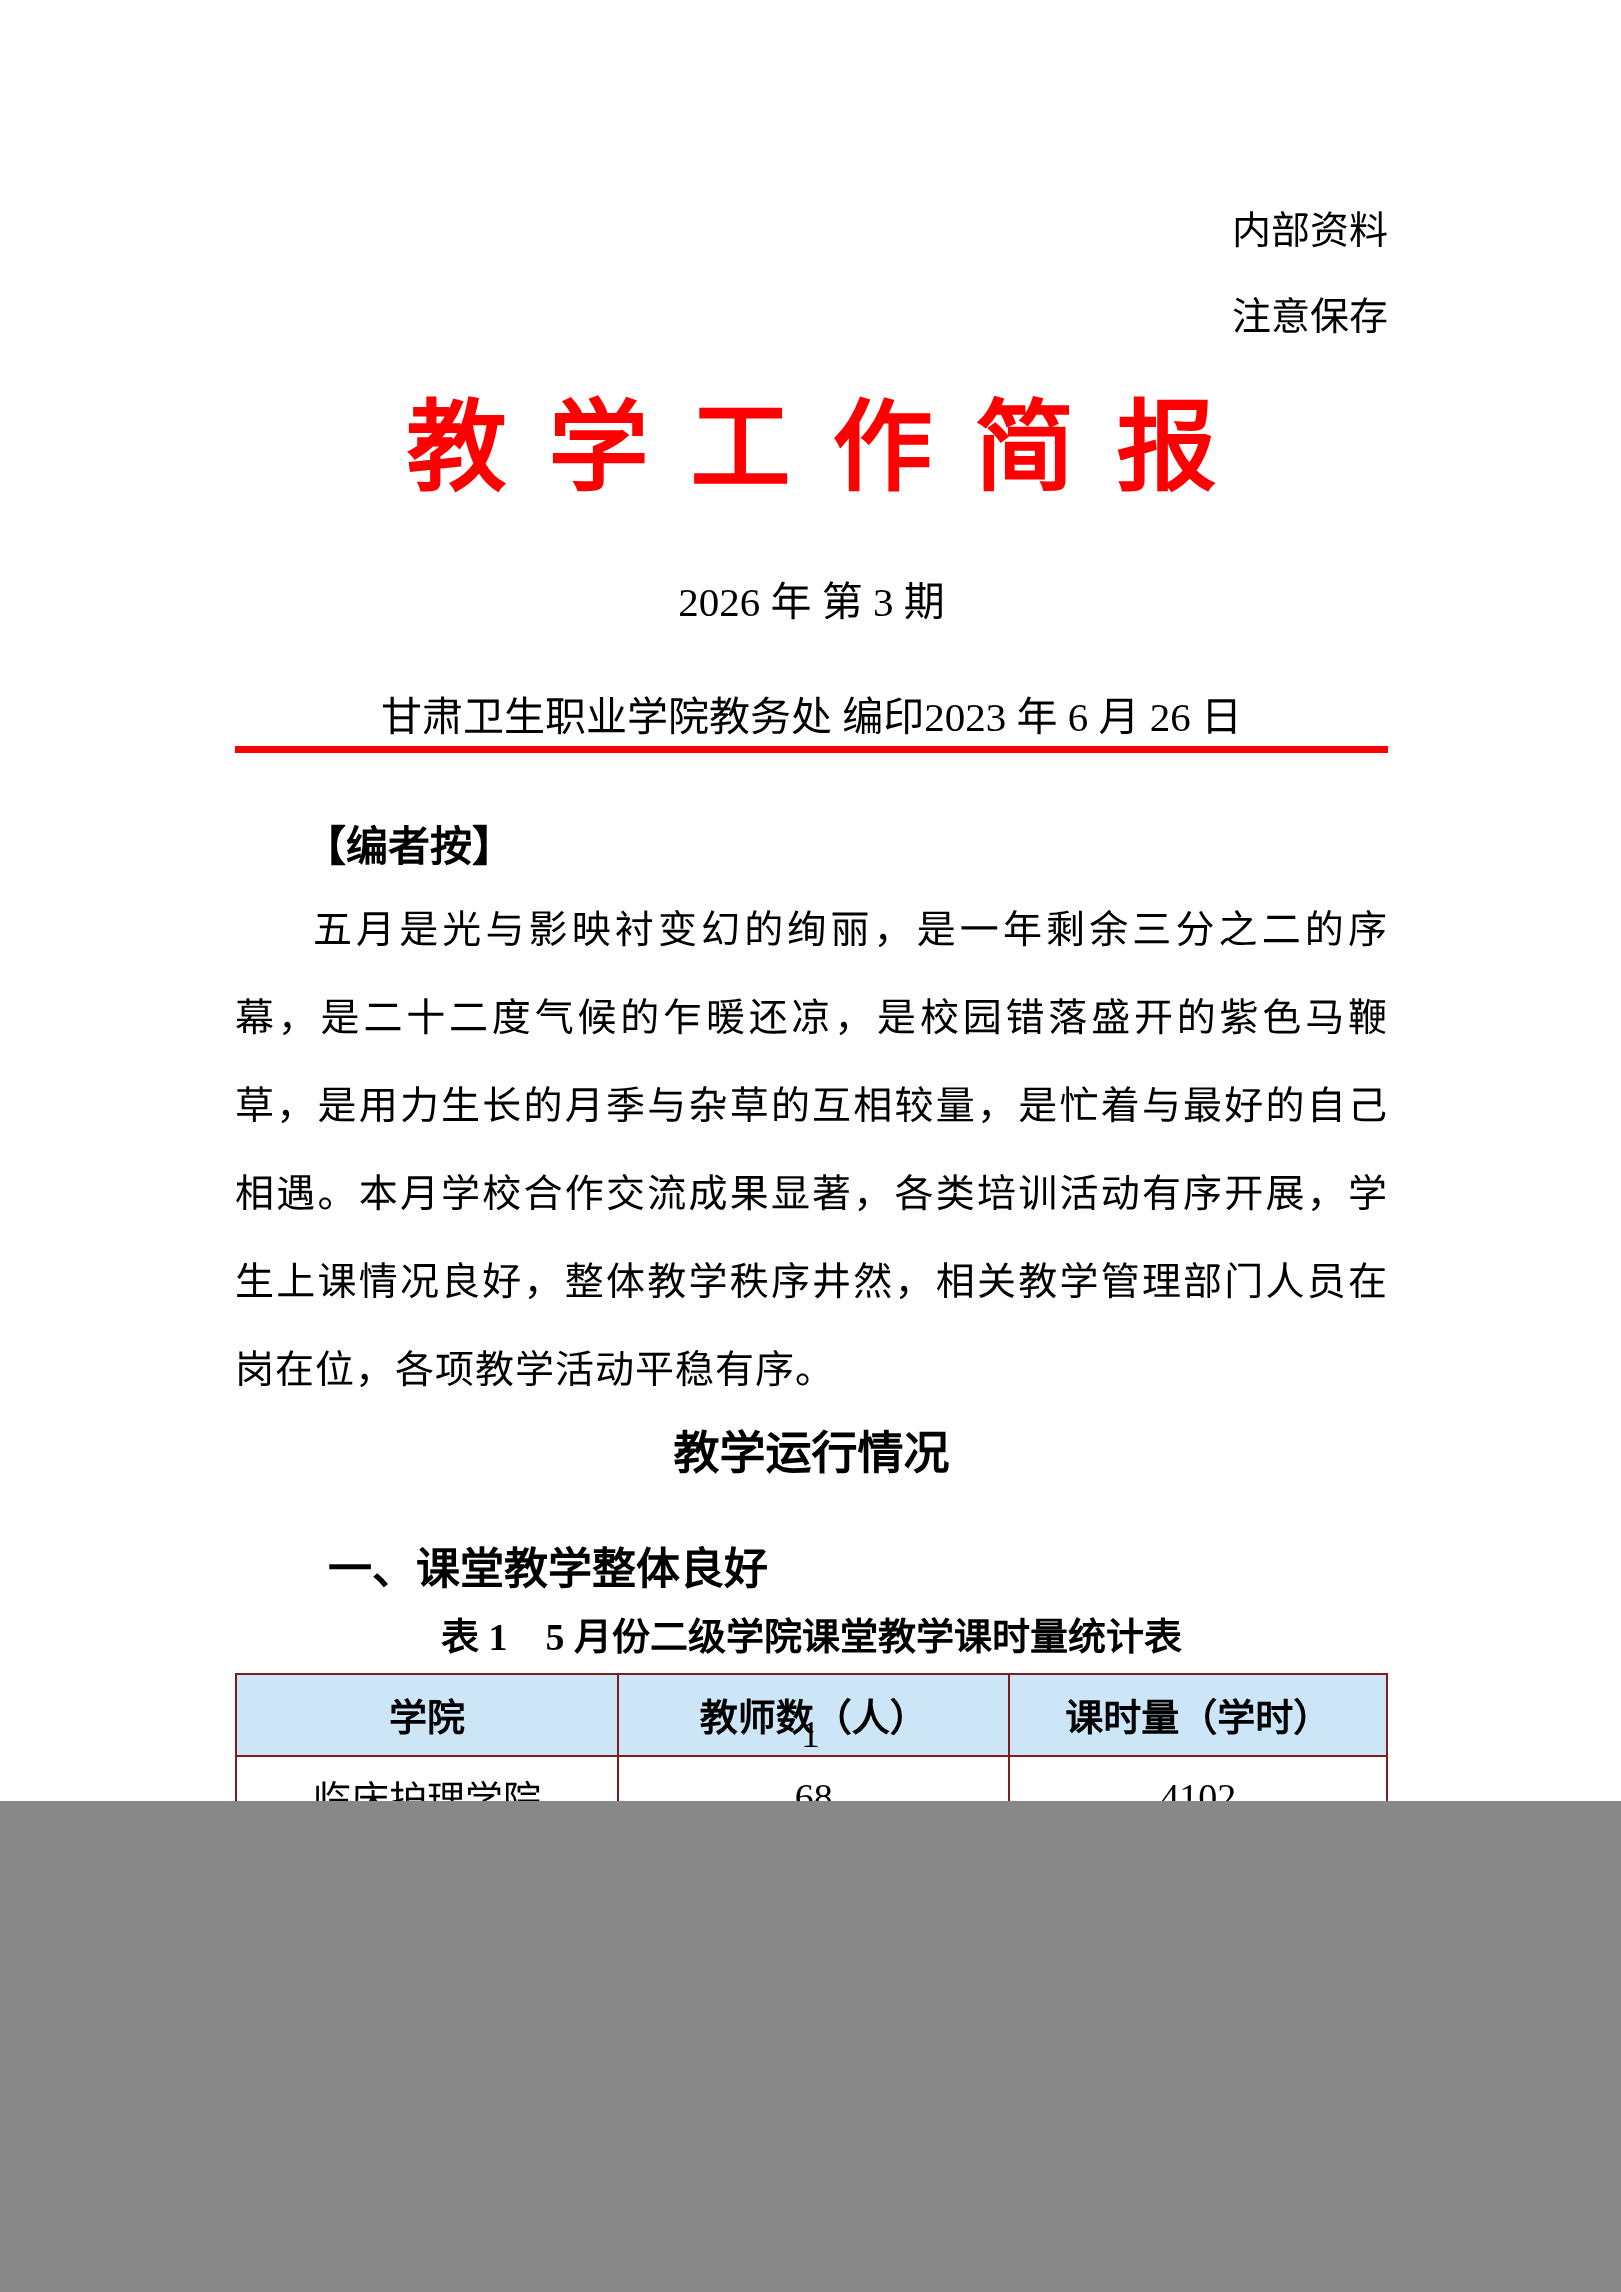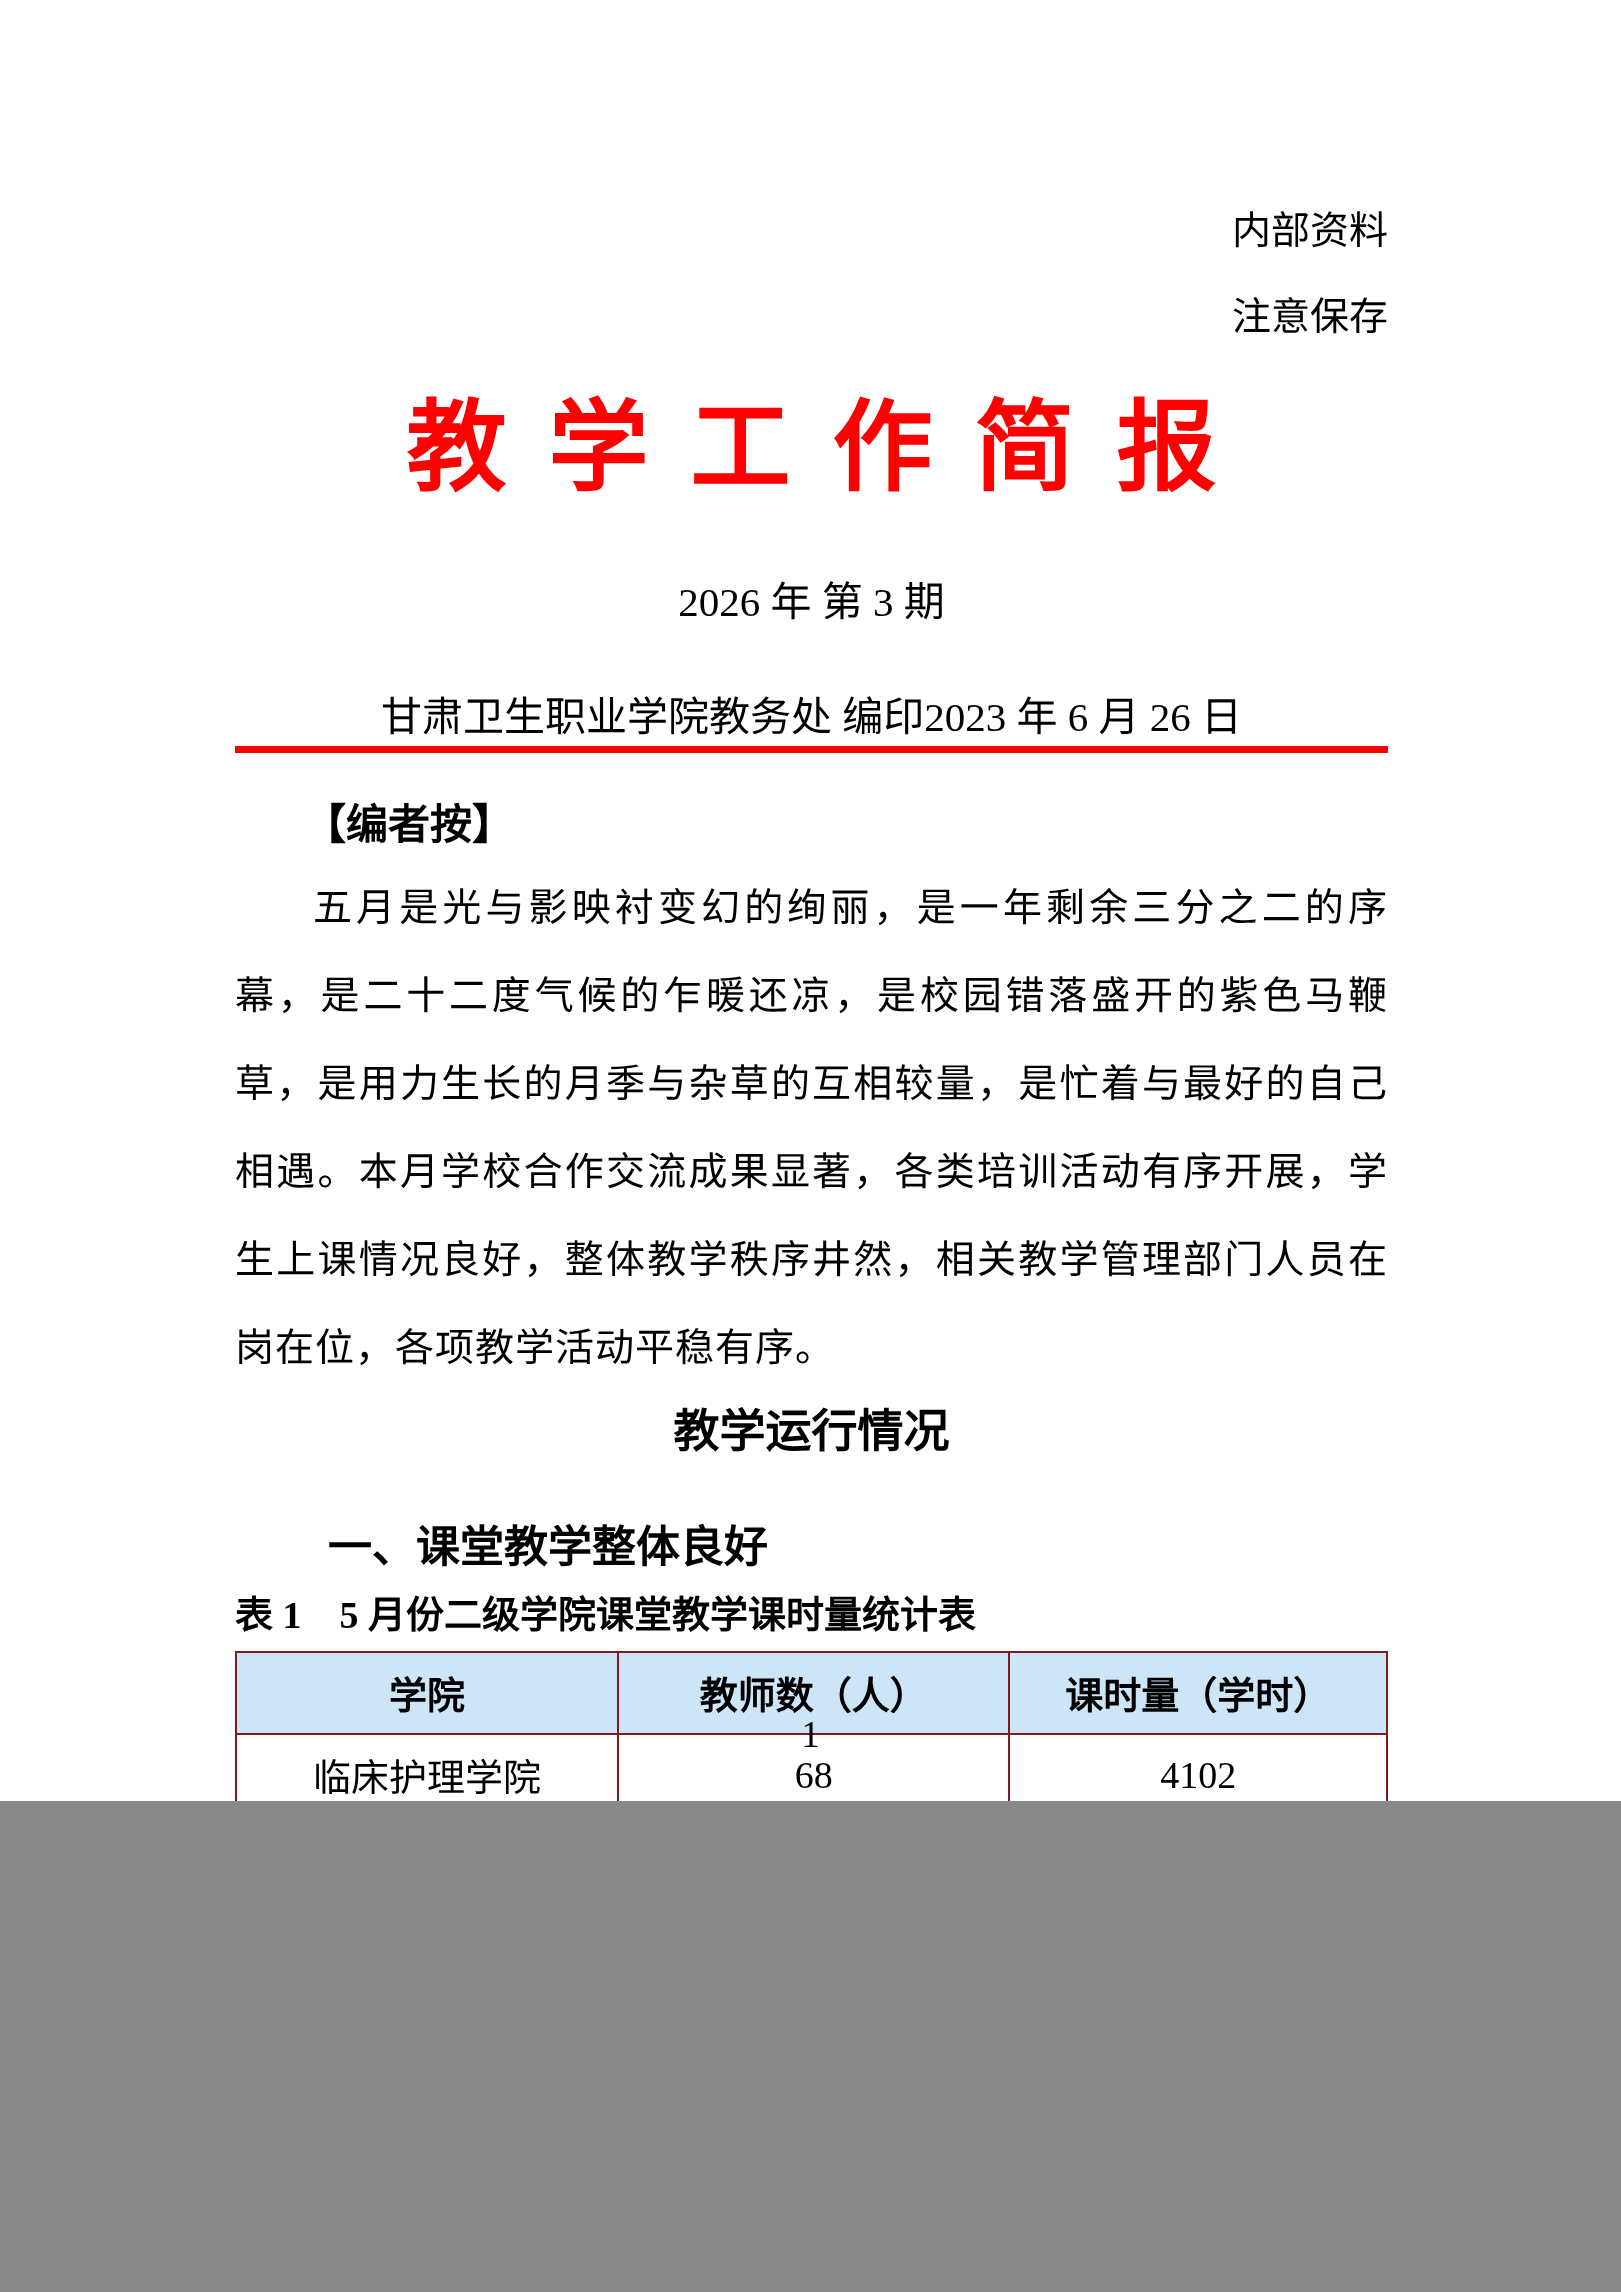--- a/index.html
+++ b/index.html
@@ -45,21 +45,21 @@
     align-items:baseline;
     font-size:41px;
     line-height:54px;
     padding-bottom:2px;
   }
   .red-line{
     height:6.9px;
     background:var(--accent-red,#f00);
   }
   .editor-label{
-    margin-top:45px;
+    margin-top:67px;
     padding-left:69px;
     font-size:42px;
     font-weight:700;
     line-height:54px;
   }
   .editor-body,.body-para{
     font-size:39px;
     line-height:88px;
     text-indent:2em;
     text-align:justify;
@@ -77,20 +77,21 @@
   .sub-heading{
     margin-top:57px;
     padding-left:93px;
     font-weight:700;
     font-size:44px;
     line-height:57px;
   }
   .body-para{margin-top:47px;}
   .table-caption{
     margin-top:13.7px;
+    text-align:center;
     font-weight:700;
     font-size:38px;
     line-height:51px;
   }
   table.stats{
     margin-top:9.8px;
     width:100%;
     border-collapse:collapse;
     table-layout:fixed;
   }

